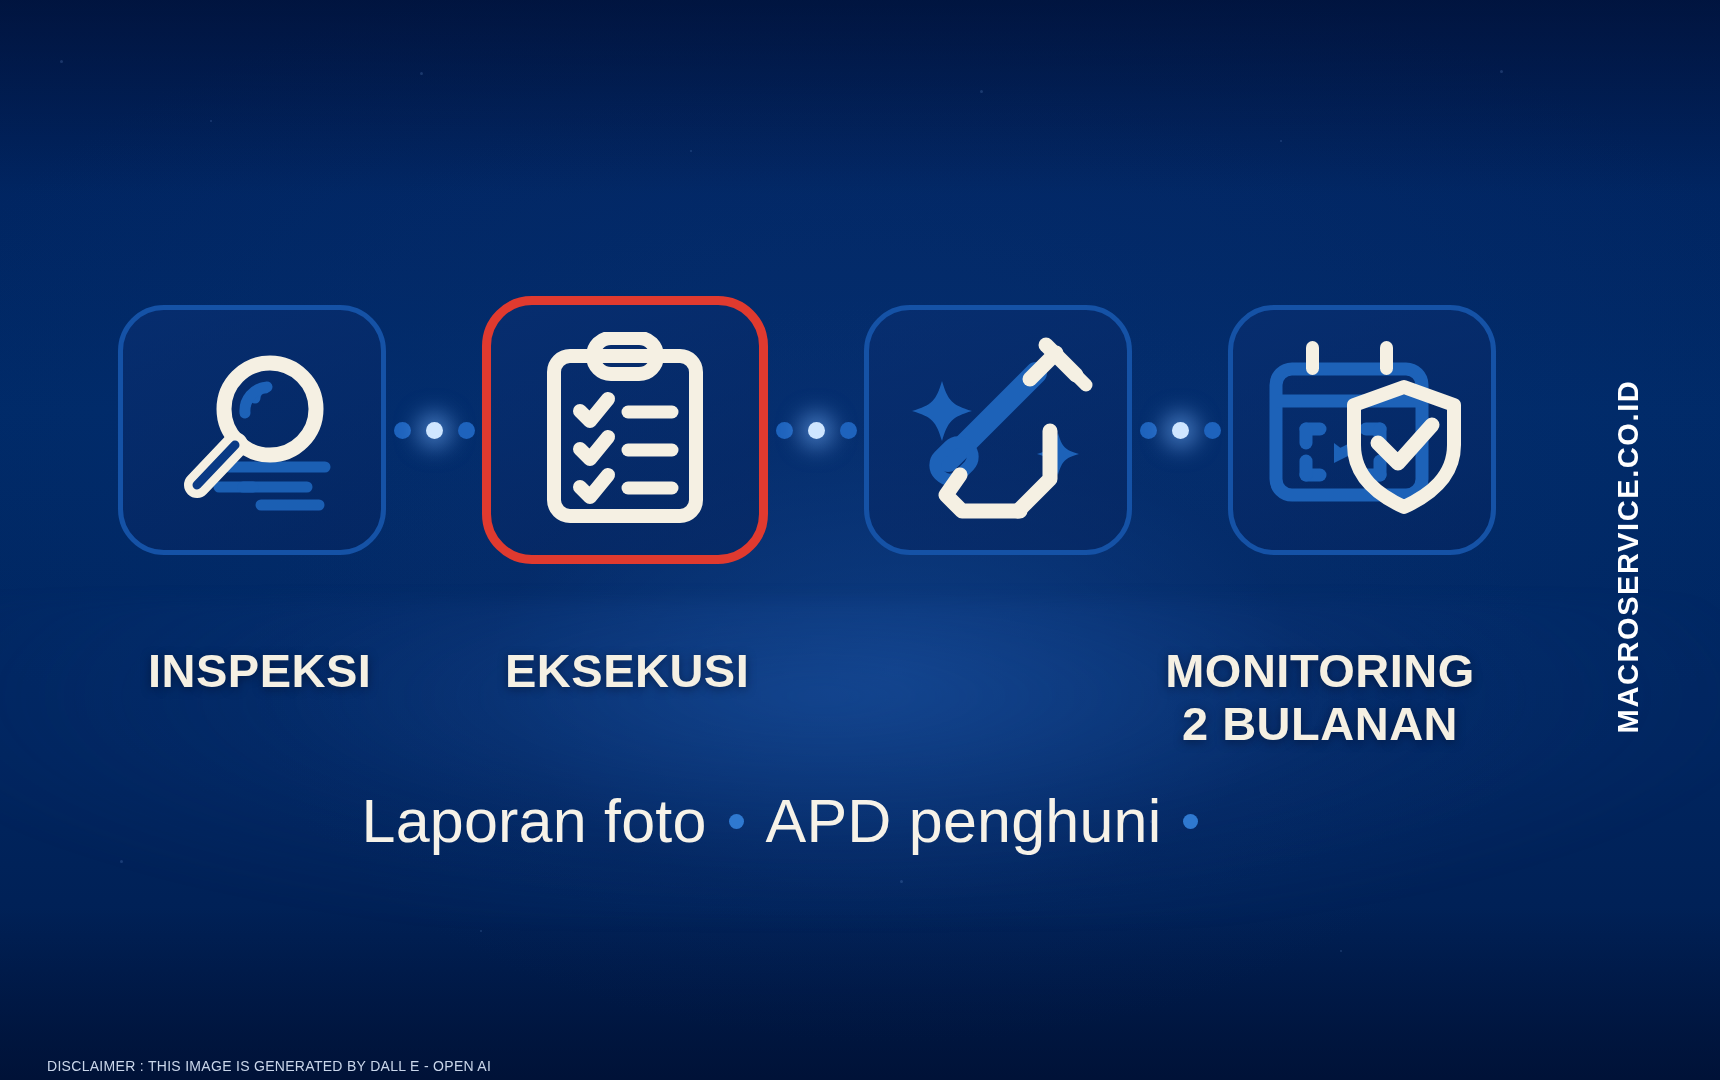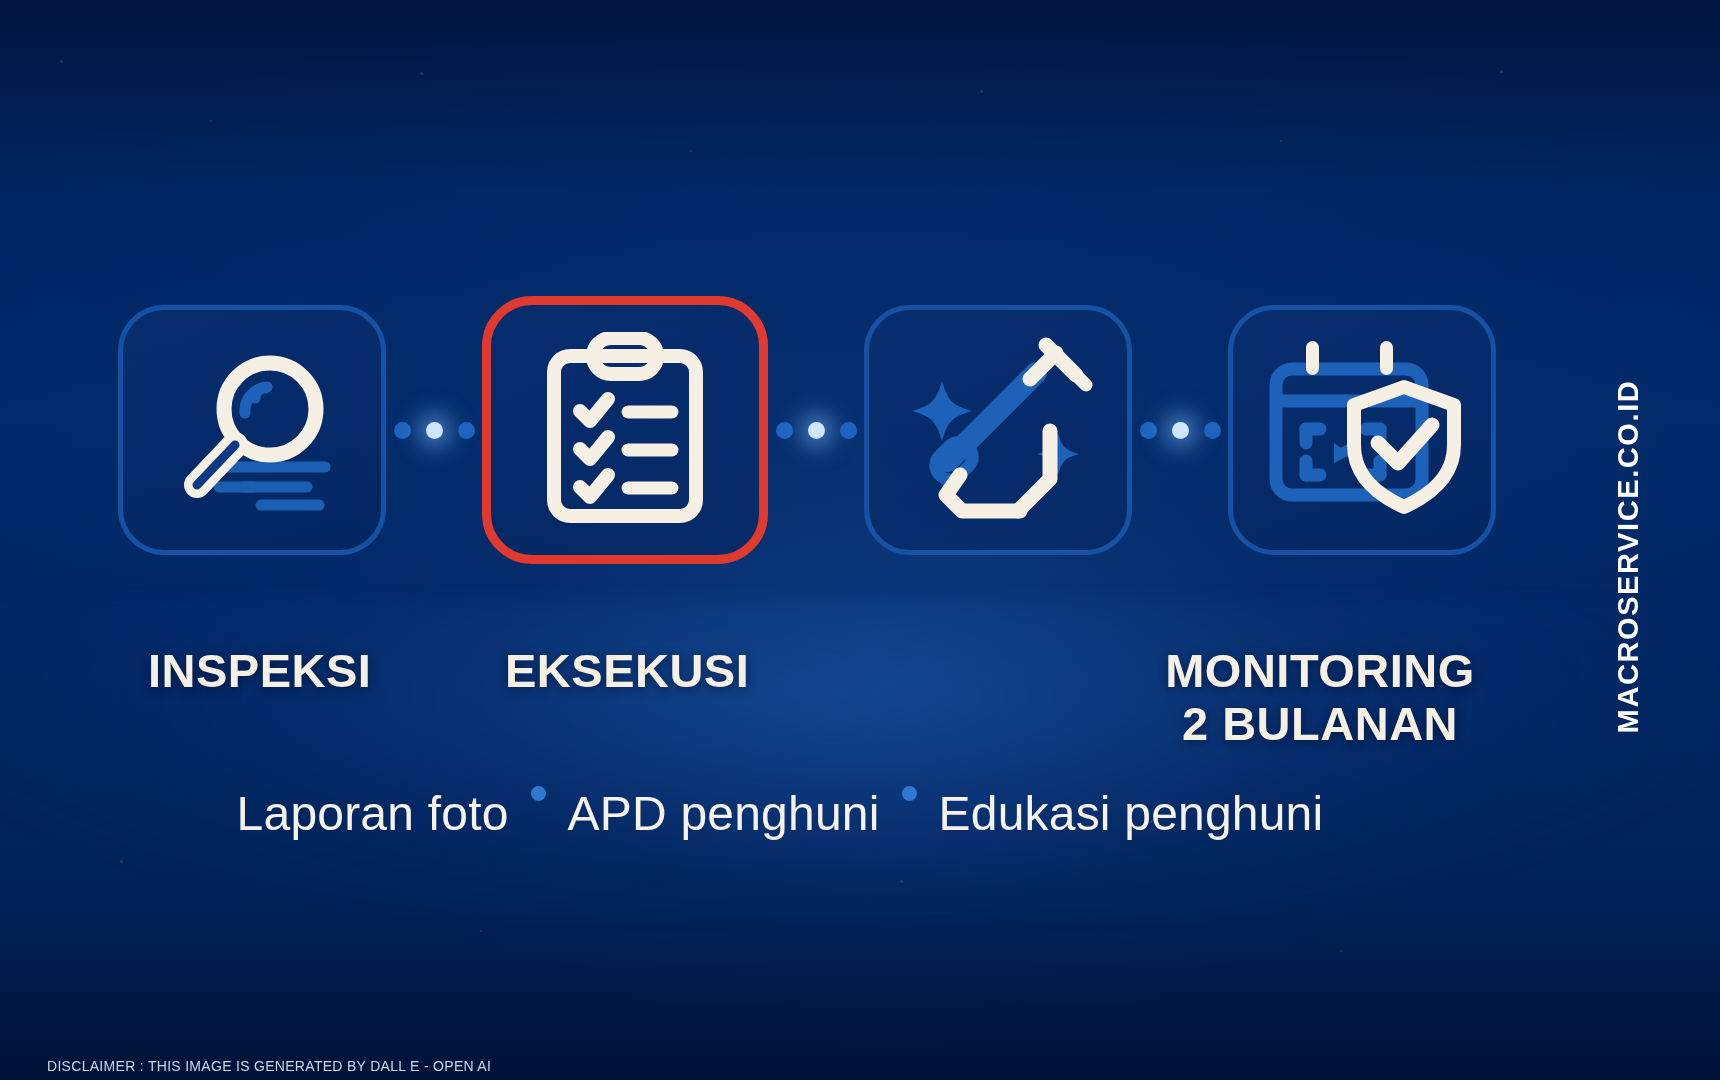--- a/index.html
+++ b/index.html
@@ -130,24 +130,25 @@
   #lbl2 { left: 853px;  top: 4px; width: 260px; text-align: left; }
   #lbl3 { left: 1140px; top: 4px; width: 360px; text-align: center; }
 
   
   .tagline {
     position: absolute;
     left: 0;
     top: 786px;
     width: 1560px;
     display: flex;
+    align-items: center;
     justify-content: center;
     gap: 22px;
     color: #f6f2e8;
-    font-size: 48px;
+    font-size: 61px;
     font-weight: 400;
     letter-spacing: 0.2px;
   }
   .tag-sep {
     width: 15px;
     height: 15px;
     border-radius: 50%;
     background: #2f79d0;
     flex: 0 0 auto;
   }
@@ -310,20 +311,19 @@
     <div id="lbl1" class="step-label">EKSEKUSI</div>
     <div id="lbl3" class="step-label">MONITORING
 2 BULANAN</div>
   </div>
 
   <div class="tagline">
     <span>Laporan foto</span>
     <span class="tag-sep"></span>
     <span>APD penghuni</span>
     <span class="tag-sep"></span>
-    <span>Edukasi penghuni</span>
   </div>
 
   <div class="watermark">MACROSERVICE.CO.ID</div>
 
   <div class="disclaimer">DISCLAIMER : THIS IMAGE IS  GENERATED BY DALL E - OPEN AI</div>
 
 </div>
 
 </body></html>

